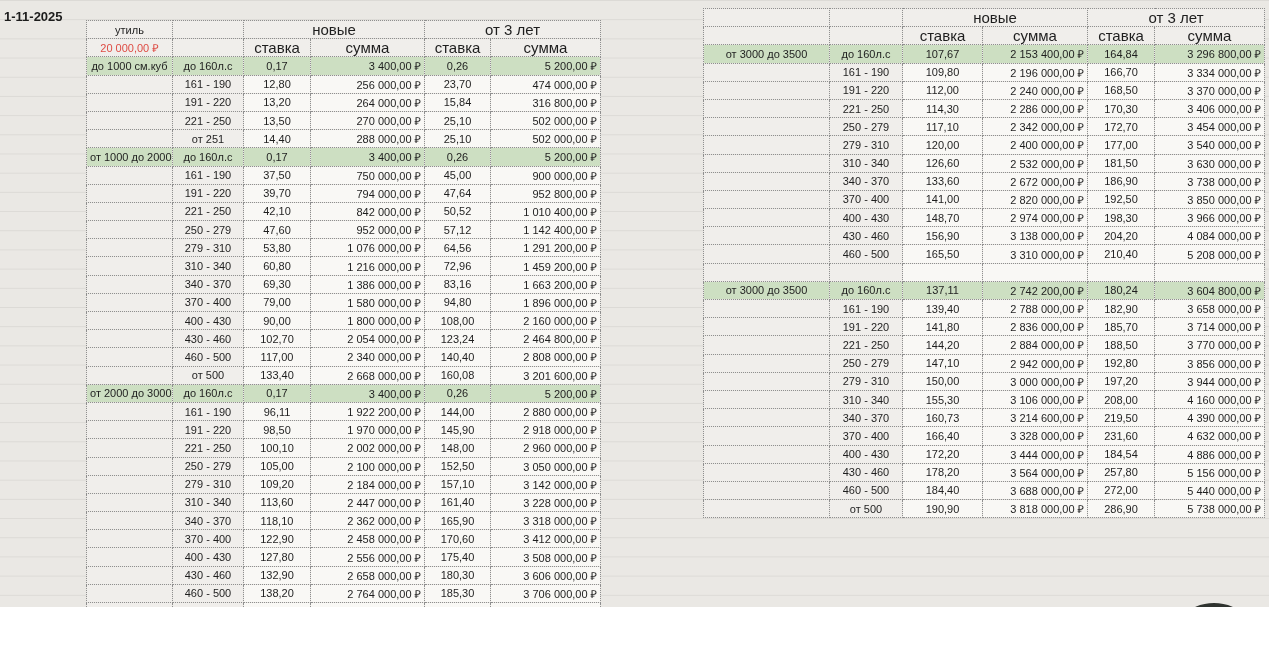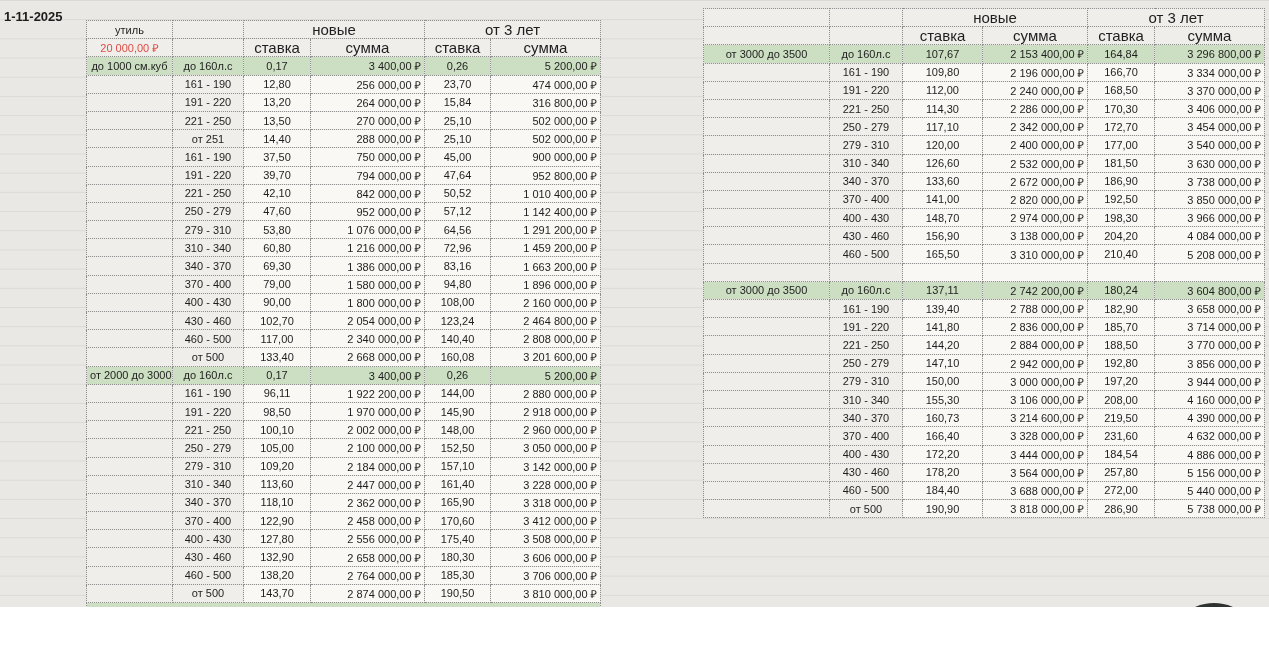--- a/index.html
+++ b/index.html
@@ -120,20 +120,28 @@
           <td class="sum">502 000,00 ₽</td>
         </tr>
         <tr>
           <td class="sec"></td>
           <td class="pow">от 251</td>
           <td class="rate">14,40</td>
           <td class="sum">288 000,00 ₽</td>
           <td class="rate">25,10</td>
           <td class="sum">502 000,00 ₽</td>
         </tr>
+        <tr class="hl">
+          <td class="sec">от 1000 до 2000</td>
+          <td class="pow">до 160л.с</td>
+          <td class="rate">0,17</td>
+          <td class="sum">3 400,00 ₽</td>
+          <td class="rate">0,26</td>
+          <td class="sum">5 200,00 ₽</td>
+        </tr>
         <tr>
           <td class="sec"></td>
           <td class="pow">161 - 190</td>
           <td class="rate">37,50</td>
           <td class="sum">750 000,00 ₽</td>
           <td class="rate">45,00</td>
           <td class="sum">900 000,00 ₽</td>
         </tr>
         <tr>
           <td class="sec"></td>

